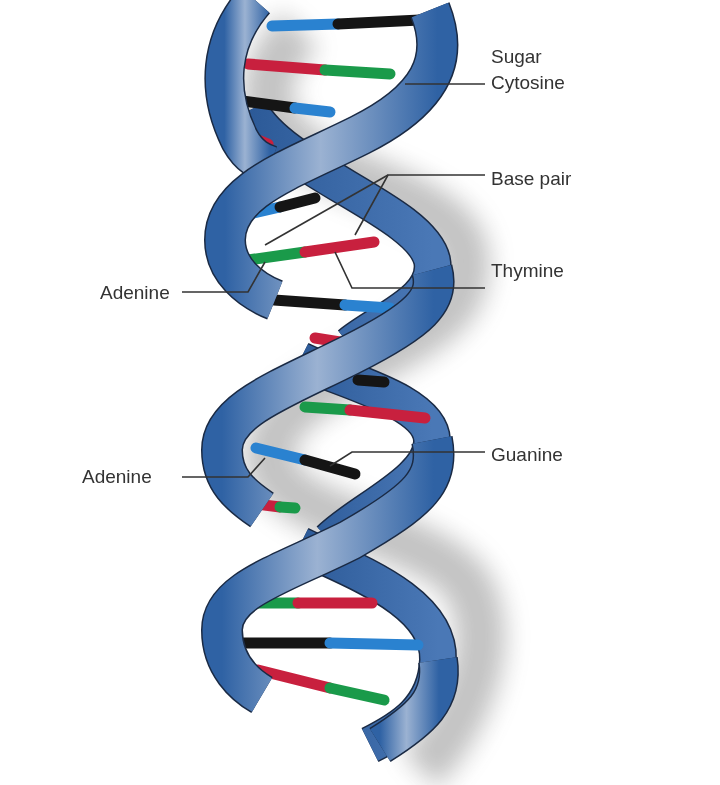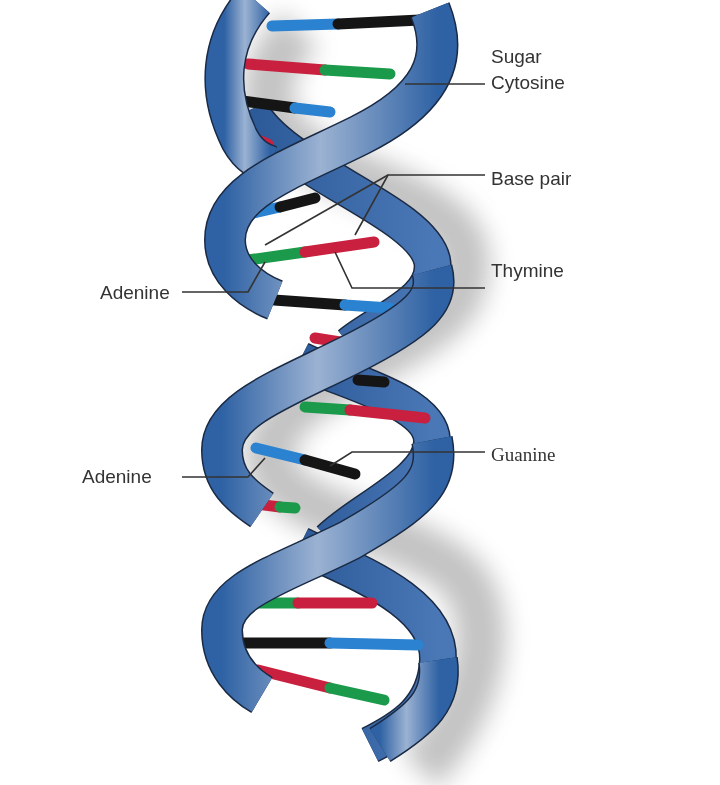--- a/index.html
+++ b/index.html
@@ -112,14 +112,14 @@
   </g>
 </svg>
 
 <div class="label label-multi" style="left:491px; top:44px;">
   <span>Sugar</span>
   <span>Cytosine</span>
 </div>
 <div class="label" style="left:491px; top:166px;">Base pair</div>
 <div class="label" style="left:491px; top:258px;">Thymine</div>
 <div class="label" style="left:100px; top:280px;">Adenine</div>
-<div class="label" style="left:491px; top:442px;font-family:Liberation Serif, serif;">Guanine</div>
+<div class="label" style="left:491px; top:442px;">Guanine</div>
 <div class="label" style="left:82px; top:464px;">Adenine</div>
 
 </body></html>

